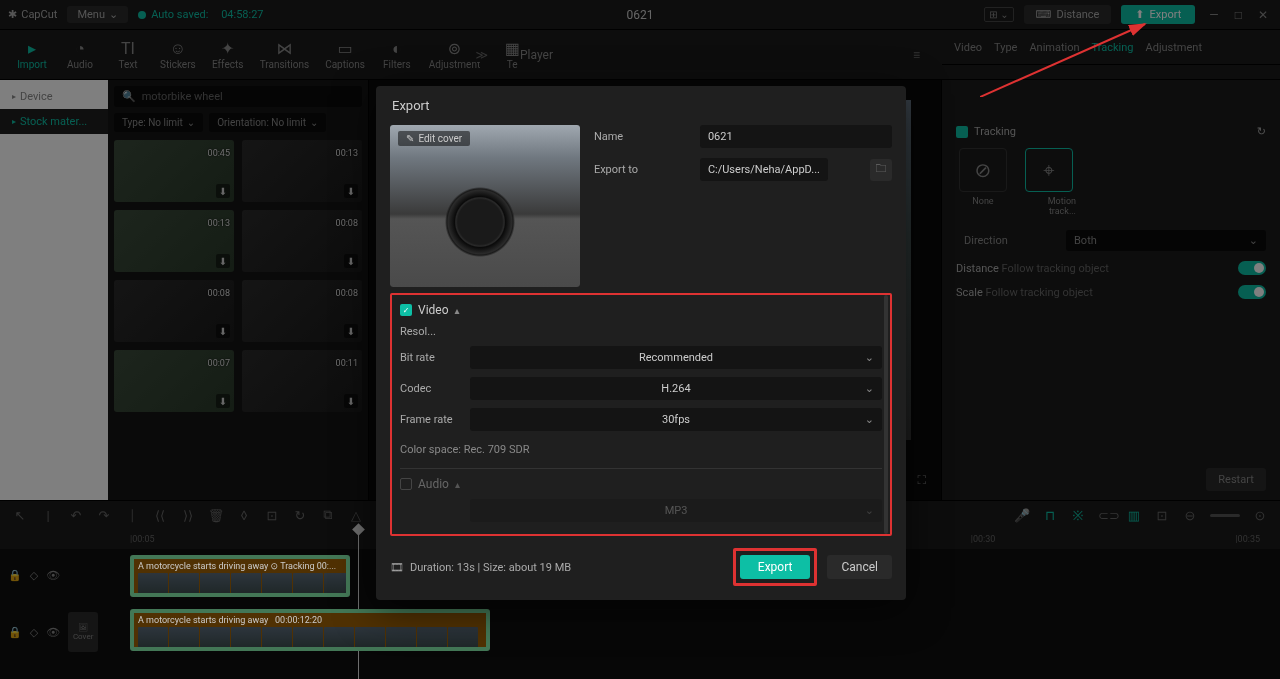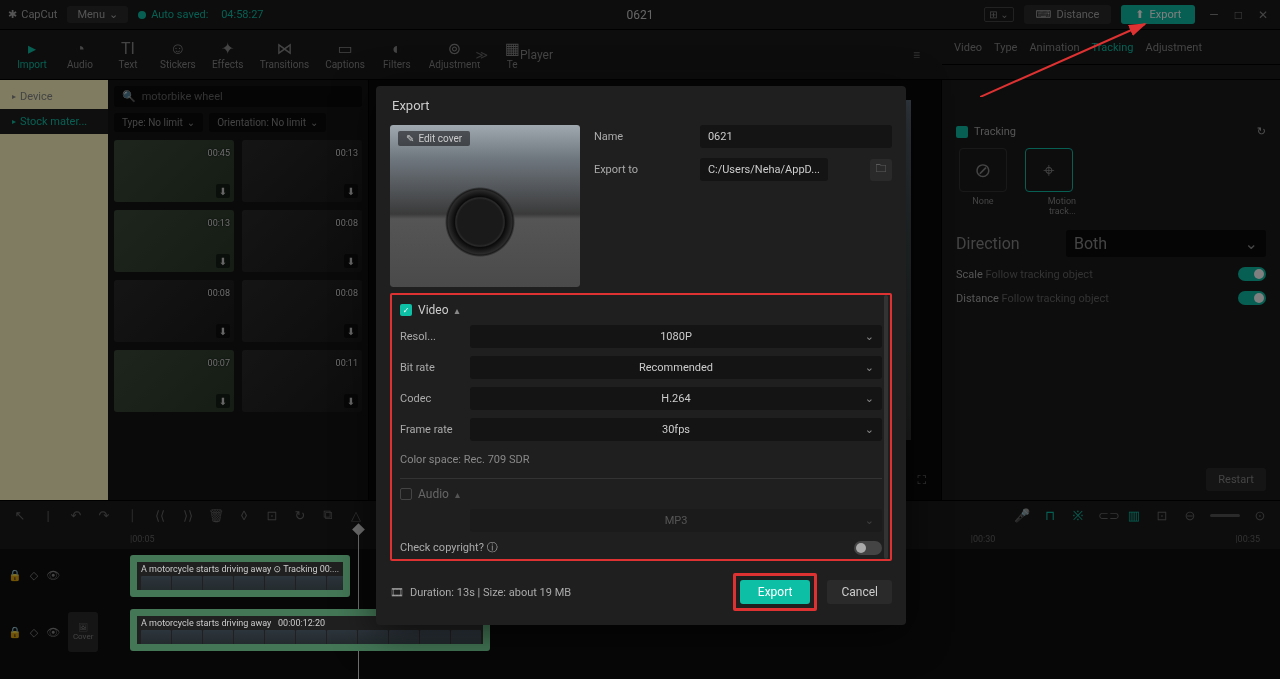--- a/index.html
+++ b/index.html
@@ -19,21 +19,21 @@
 
 .toolbar { height: 50px; background: #1a1a1a; display: flex; align-items: center; padding-left: 12px; gap: 8px; border-bottom: 1px solid #000; position: relative; }
 .tool-item { display: flex; flex-direction: column; align-items: center; gap: 2px; color: #888; font-size: 10px; padding: 2px 4px; min-width: 40px; }
 .tool-item.active { color: #0dbfa5; }
 .tool-icon { width: 18px; height: 18px; display: flex; align-items: center; justify-content: center; font-size: 16px; }
 .toolbar-expand { position: absolute; right: 788px; color: #666; font-size: 12px; background: #1a1a1a; padding: 0 4px; }
 .player-label { position: absolute; left: 520px; color: #888; font-size: 12px; }
 .player-menu { position: absolute; right: 360px; color: #666; }
 
 .main-area { display: flex; height: 420px; }
-.left-sidebar { width: 108px; background: #fef9c3; padding-top: 4px; }
+.left-sidebar { width: 108px; background: #ffffff; padding-top: 4px; }
 .side-item { padding: 6px 12px; color: #888; font-size: 11px; cursor: pointer; display: flex; align-items: center; gap: 4px; }
 .side-item.active { color: #0dbfa5; background: #1f1f1f; }
 .side-item:before { content: "▸"; font-size: 8px; }
 
 .media-panel { width: 260px; background: #151515; padding: 6px; }
 .search-box { background: #0a0a0a; border-radius: 3px; padding: 4px 8px; display: flex; align-items: center; gap: 6px; color: #666; font-size: 11px; margin-bottom: 6px; }
 .filter-row { display: flex; gap: 6px; margin-bottom: 6px; }
 .filter-dropdown { background: #0a0a0a; border-radius: 3px; padding: 4px 8px; color: #888; font-size: 10px; display: flex; align-items: center; gap: 4px; }
 .media-grid { display: grid; grid-template-columns: 1fr 1fr; gap: 8px; margin-top: 8px; }
 .media-thumb { height: 62px; background: linear-gradient(135deg, #3a4a3a, #2a3a2a); border-radius: 3px; position: relative; }
@@ -50,39 +50,39 @@
 .r-tab { color: #888; cursor: pointer; }
 .r-tab.active { color: #0dbfa5; }
 .tracking-section { padding: 10px 14px; margin-top: 35px; }
 .tracking-header { display: flex; align-items: center; gap: 6px; color: #aaa; font-size: 11px; margin-bottom: 10px; }
 .track-check { width: 12px; height: 12px; background: #0dbfa5; border-radius: 2px; }
 .track-modes { display: flex; gap: 12px; margin-bottom: 14px; }
 .track-mode { display: flex; flex-direction: column; align-items: center; gap: 4px; width: 54px; }
 .track-icon-box { width: 48px; height: 44px; border: 1px solid #333; border-radius: 4px; display: flex; align-items: center; justify-content: center; color: #888; font-size: 20px; }
 .track-mode.selected .track-icon-box { border-color: #0dbfa5; }
 .track-mode-label { font-size: 9px; color: #888; text-align: right; }
-.track-row { display: flex; align-items: center; justify-content: space-between; margin-bottom: 10px; font-size: 16px; }
+.track-row { display: flex; align-items: center; justify-content: space-between; margin-bottom: 10px; font-size: 11px; margin-left: 8px; }
 .track-dropdown { background: #0a0a0a; padding: 4px 8px; border-radius: 3px; width: 200px; display: flex; justify-content: space-between; align-items: center; }
 .track-toggle-row { display: flex; align-items: center; justify-content: space-between; margin-bottom: 10px; font-size: 11px; color: #666; }
 .toggle-on { width: 28px; height: 14px; background: #0dbfa5; border-radius: 7px; position: relative; }
 .toggle-on:after { content: ""; width: 10px; height: 10px; background: #fff; border-radius: 50%; position: absolute; right: 2px; top: 2px; }
 .restart-btn { background: #2a2a2a; color: #888; padding: 5px 0; text-align: center; border-radius: 3px; font-size: 11px; position: absolute; bottom: 188px; right: 14px; width: 60px; }
 
 .bottom-bar { height: 29px; background: #1a1a1a; display: flex; align-items: center; padding: 0 12px; gap: 12px; color: #666; border-top: 1px solid #000; }
 .bb-icon { width: 16px; font-size: 13px; cursor: pointer; text-align: center; }
 .bb-spacer { flex: 1; }
 .timeline-ruler { height: 20px; background: #1a1a1a; display: flex; align-items: center; padding-left: 130px; color: #666; font-size: 9px; gap: 200px; }
 .timeline-area { height: 150px; background: #0f0f0f; display: flex; }
 .tl-left { width: 130px; padding: 20px 8px; }
 .tl-row-ctrl { display: flex; gap: 8px; align-items: center; margin-bottom: 30px; font-size: 11px; }
 .cover-box { width: 30px; height: 40px; background: #2a2a2a; border-radius: 3px; display: flex; flex-direction: column; align-items: center; justify-content: center; font-size: 8px; color: #888; }
 .tl-tracks { flex: 1; padding-top: 6px; position: relative; }
 .playhead { position: absolute; top: -20px; left: 228px; width: 1px; height: 160px; background: #ddd; }
 .playhead:before { content: ""; width: 9px; height: 9px; background: #ddd; position: absolute; top: -4px; left: -4px; transform: rotate(45deg); }
-.clip { height: 42px; background: #404040; border: 7px solid #86efac; border-radius: 3px; margin-bottom: 12px; width: 220px; position: relative; display: flex; align-items: center; padding-left: 4px; overflow: hidden; }
+.clip { height: 42px; background: #a16207; border: 4px solid #86efac; border-radius: 3px; margin-bottom: 12px; width: 220px; position: relative; display: flex; align-items: center; padding-left: 4px; overflow: hidden; }
 .clip-label { position: absolute; top: 2px; left: 4px; font-size: 9px; color: #ccc; z-index: 2; }
 .clip-frames { display: flex; gap: 1px; height: 100%; padding-top: 14px; }
 .clip-frame { width: 30px; height: 24px; background: linear-gradient(180deg, #5a6a7a, #3a4a4a); border-radius: 1px; }
 .clip2 { width: 360px; }
 
 .modal-overlay { position: absolute; top: 0; left: 0; right: 0; bottom: 0; background: rgba(0,0,0,0.5); }
 .export-modal { position: absolute; top: 86px; left: 376px; width: 530px; background: #1f1f1f; border-radius: 4px; padding-bottom: 14px; z-index: 100; box-shadow: 0 8px 40px rgba(0,0,0,0.6); }
 .modal-header { padding: 12px 16px; color: #ccc; font-size: 13px; }
 .modal-body { display: flex; gap: 14px; padding: 0 14px; }
 .cover-preview { width: 262px; height: 162px; background: #000; border-radius: 3px; position: relative; overflow: hidden; }
@@ -291,25 +291,25 @@
         </div>
       </div>
       <div class="track-row">
         <span>Direction</span>
         <div class="track-dropdown">
             <span>Both</span>
             <span>⌄</span>
           </div>
       </div>
       <div class="track-toggle-row">
+        <span><span style="color:#aaa">Distance</span> <span>Follow tracking object</span></span>
+        <div class="toggle-on"></div>
+      </div>
+      <div class="track-toggle-row">
         <span><span style="color:#aaa">Scale</span> <span>Follow tracking object</span></span>
-        <div class="toggle-on"></div>
-      </div>
-      <div class="track-toggle-row">
-        <span><span style="color:#aaa">Distance</span> <span>Follow tracking object</span></span>
         <div class="toggle-on"></div>
       </div>
     </div>
   </div>
 </div>
 
 <div class="restart-btn">Restart</div>
 
 <div class="bottom-bar">
   <span class="bb-icon">↖</span>
@@ -424,23 +424,20 @@
 
   <div class="red-box" style="position:relative">
     <div class="scrollbar-hint"></div>
     <div class="sec-header">
       <span class="sec-check">✓</span>
       <span>Video</span>
       <span style="color:#888;font-size:10px">▴</span>
     </div>
     <div class="sec-row">
         <span class="sec-label">Resol...</span>
-        <div class="sec-dropdown">
-          <span>1080P</span>
-        </div>
       </div>
     <div class="sec-row">
         <span class="sec-label">Bit rate</span>
         <div class="sec-dropdown">
           <span>Recommended</span>
         </div>
       </div>
     <div class="sec-row">
         <span class="sec-label">Codec</span>
         <div class="sec-dropdown">
@@ -459,24 +456,20 @@
         <span class="audio-check"></span>
         <span>Audio</span>
         <span style="color:#555;font-size:10px">▴</span>
       </div>
     <div class="sec-row disabled">
         <span class="sec-label"></span>
         <div class="sec-dropdown">
           <span>MP3</span>
         </div>
       </div>
-    <div class="copyright-row">
-      <span><span>Check copyright?</span> <span>ⓘ</span></span>
-      <div class="toggle-off"></div>
-    </div>
   </div>
 
   <div class="modal-footer">
     <div class="duration-info">
       <span>🎞</span>
         <span>Duration: 13s | Size: about 19 MB</span>
     </div>
     <div class="footer-btns">
       <div class="export-btn-box">
         <div class="export-btn">Export</div>

